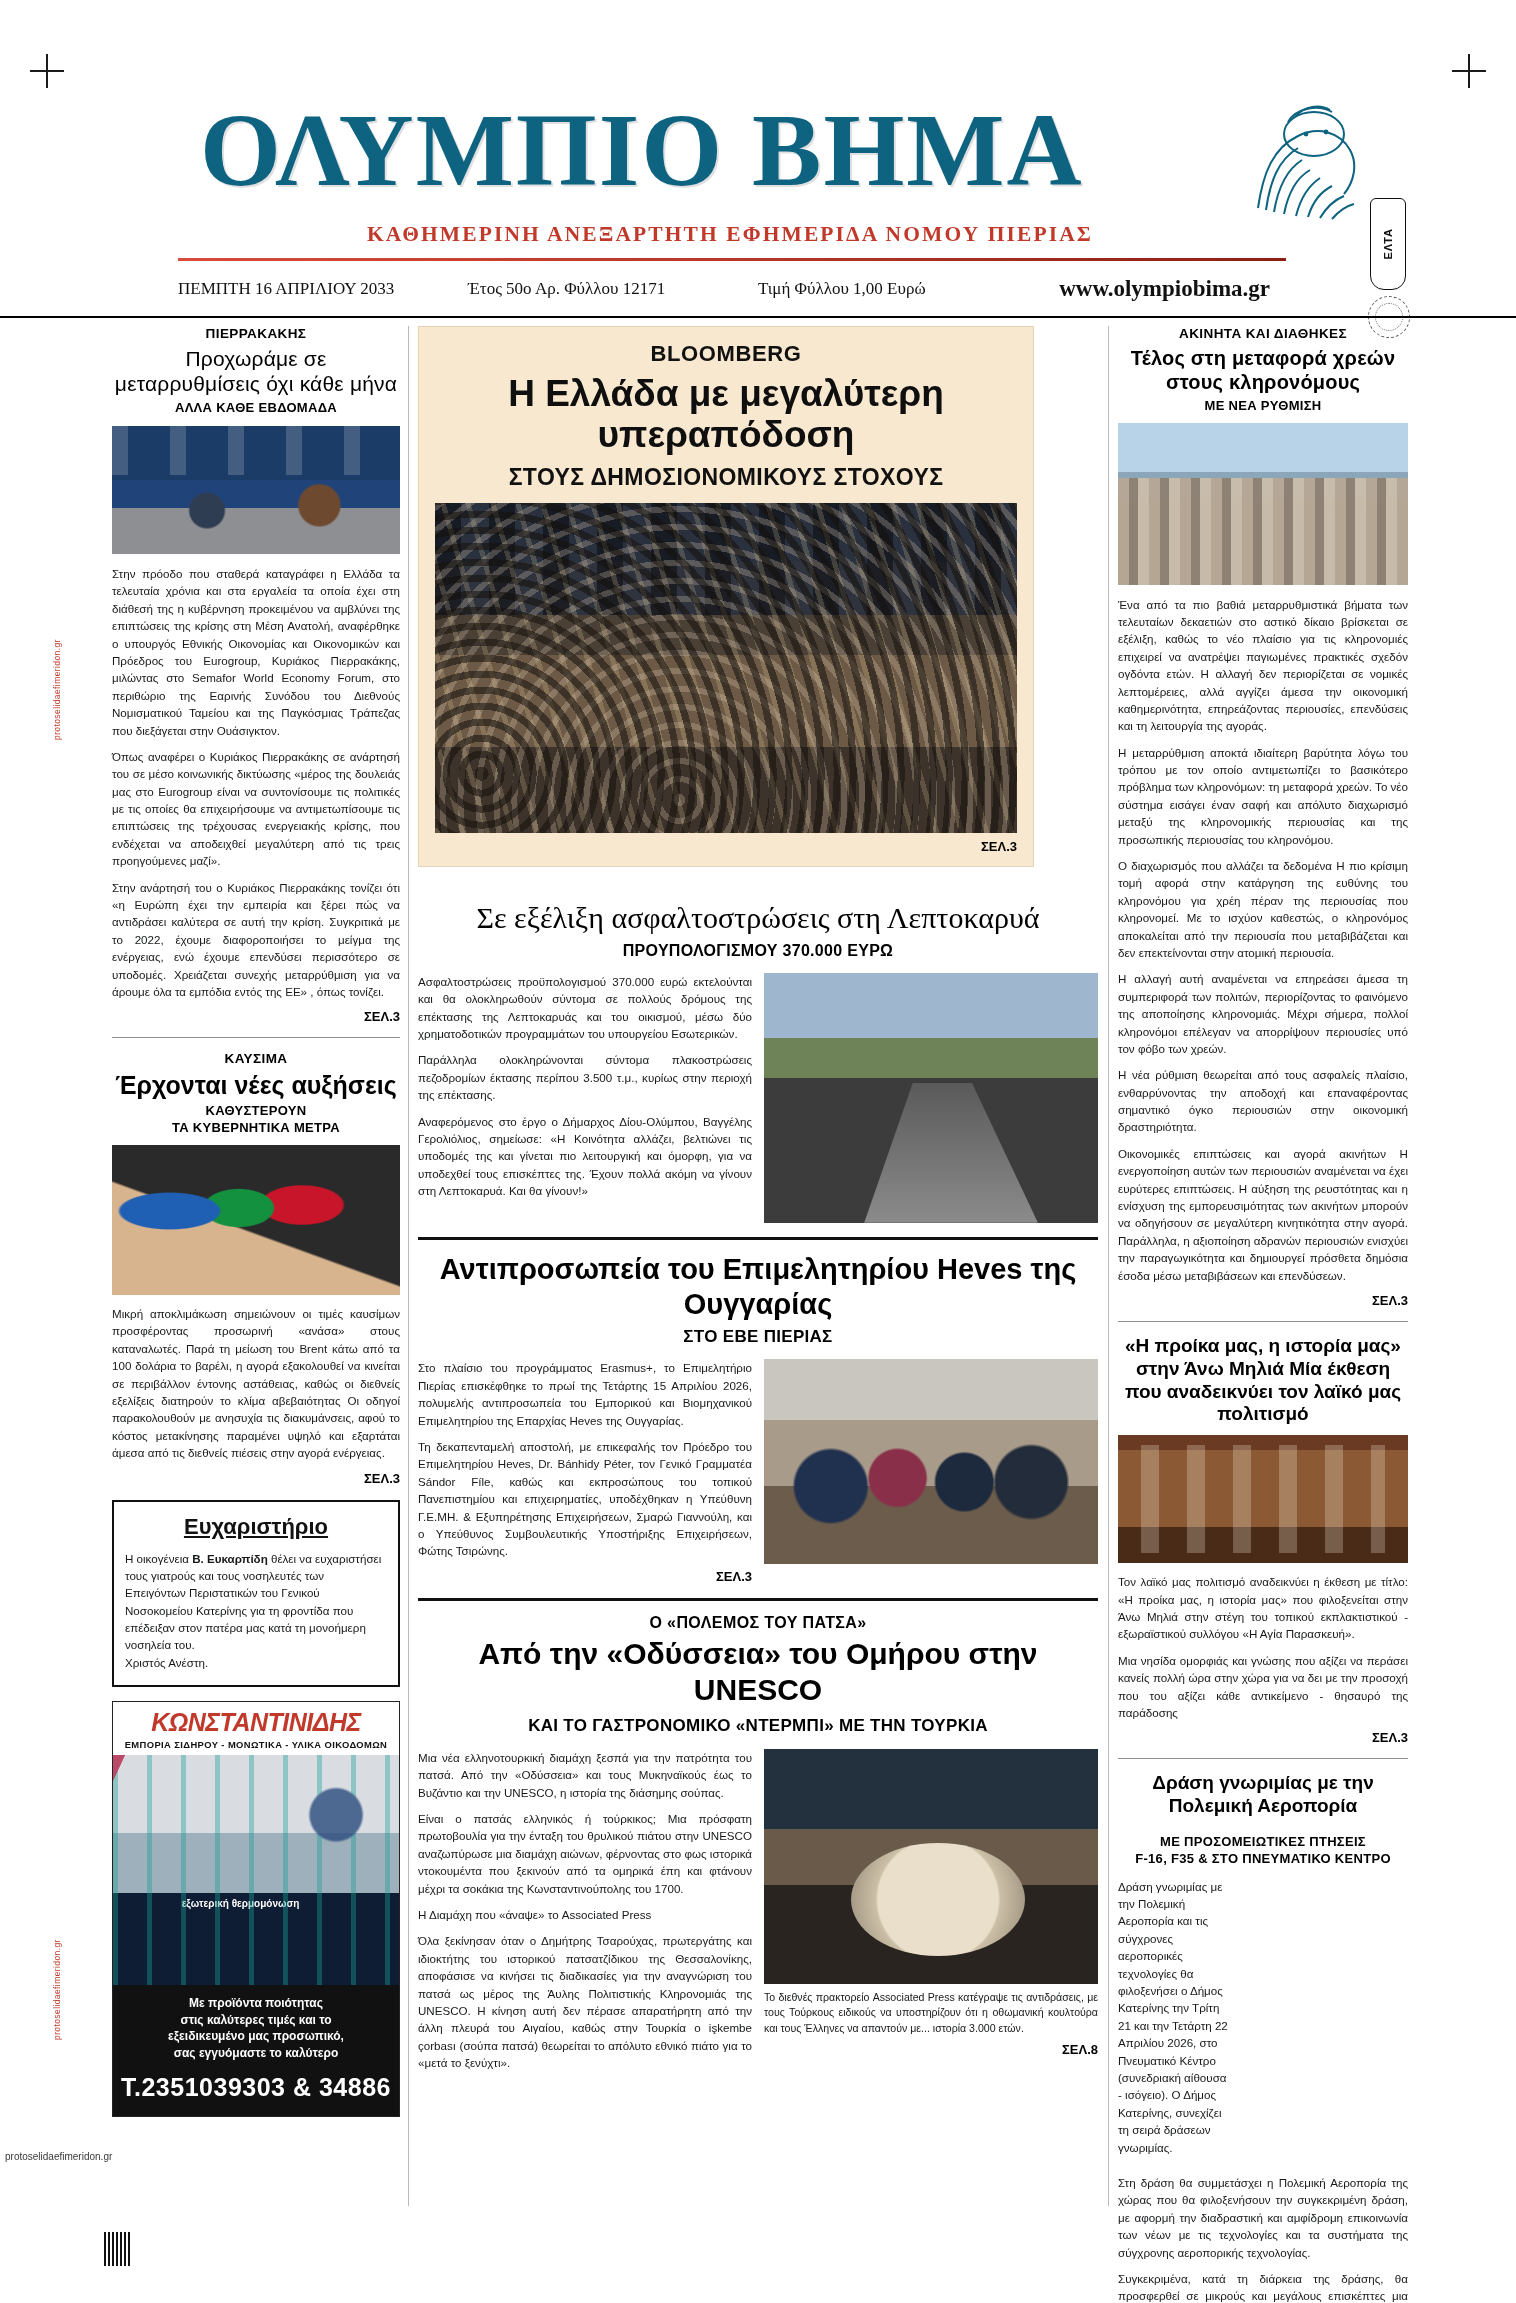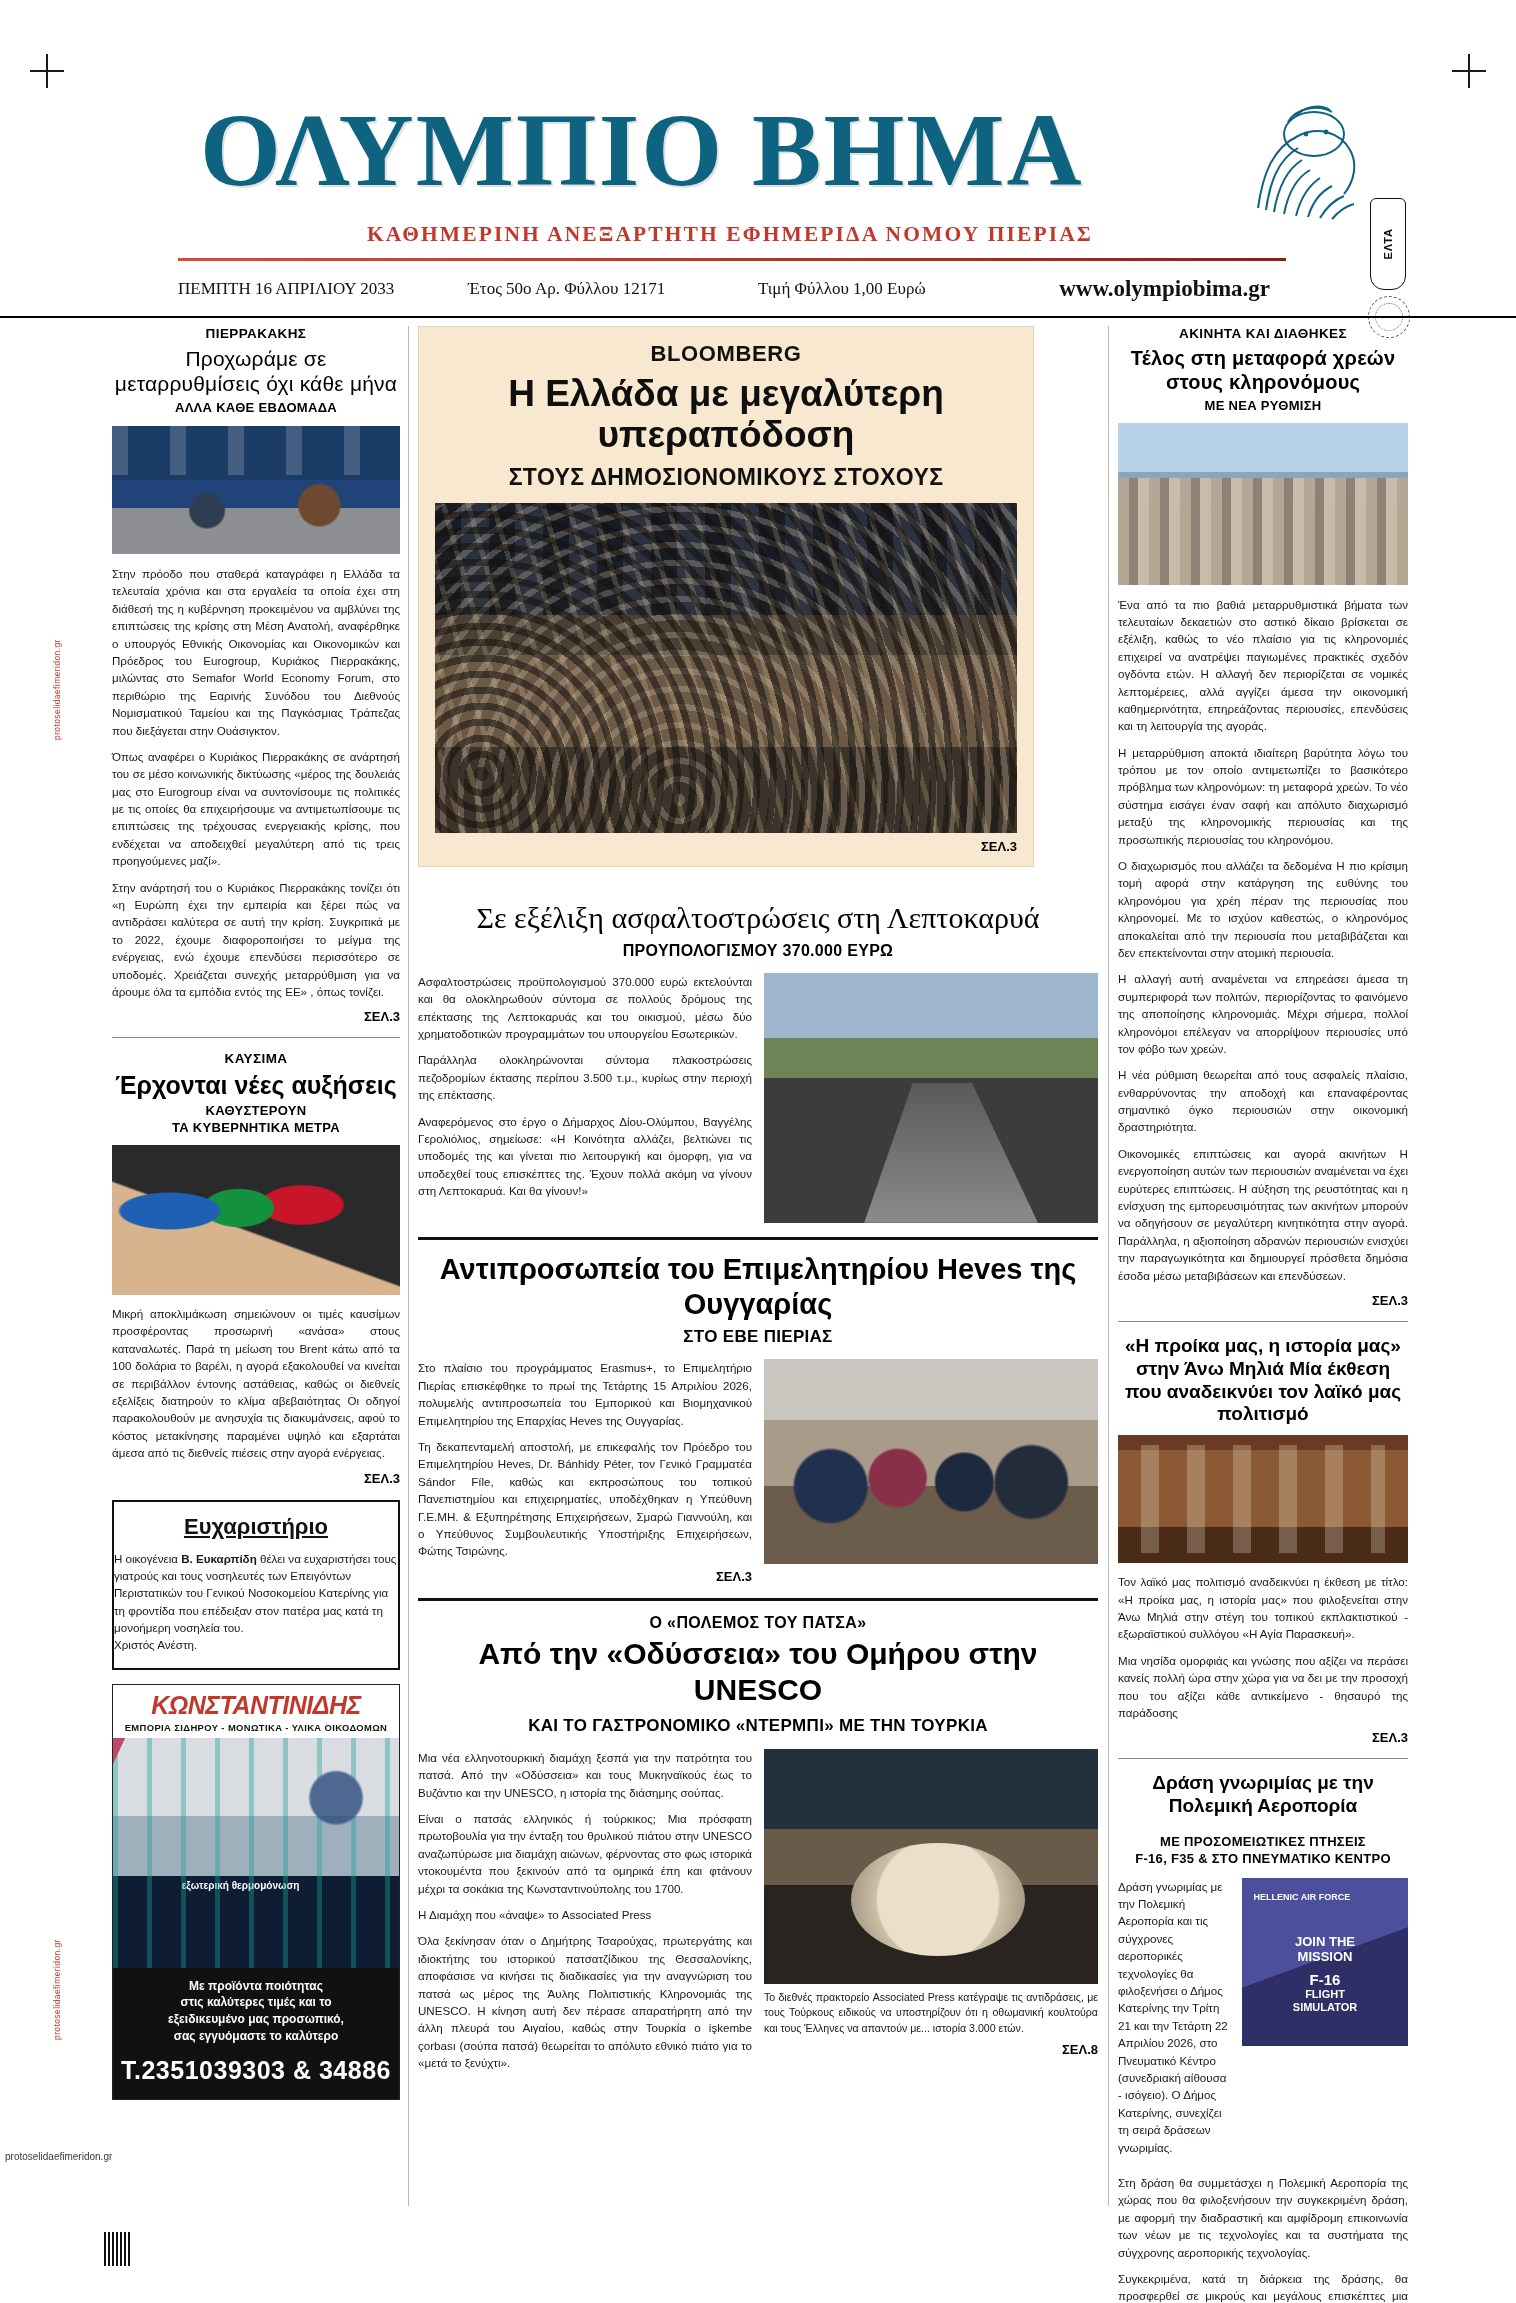--- a/index.html
+++ b/index.html
@@ -214,21 +214,21 @@
   .lead-head {
     text-align:center; font-size:37px; font-weight:700; line-height:1.12; color:#0f0f0f; margin-top:6px;
   }
   .lead-sub {
     text-align:center; font-size:23px; font-weight:700; letter-spacing:.4px; margin-top:8px; color:#111;
   }
   .lead-photo { margin-top:12px; height:330px; }
   .lead-sel { text-align:right; font-size:13px; font-weight:700; margin-top:6px; }
 
   
-  .thanks-box { border:2px solid #111; padding:12px 0 14px; margin-top:14px; }
+  .thanks-box { border:2px solid #111; padding:12px 11px 14px; margin-top:14px; }
   .thanks-title {
     text-align:center; font-size:22px; font-weight:700; text-decoration:underline;
     margin-bottom:10px; color:#111;
   }
 
   
   .ad { margin-top:14px; border:1px solid #222; background:#111; }
   .ad-head { background:#fff; padding:6px 4px 5px; }
   .ad-name {
     text-align:center; font-size:25px; font-weight:700; color:#c0392b;
@@ -477,32 +477,20 @@
     <div>
       <div class="head-bold" style="font-size:19px;">Δράση γνωριμίας με την Πολεμική Αεροπορία</div>
       <div class="subkicker" style="margin-top:16px;white-space:pre-line;text-align:center;">ΜΕ ΠΡΟΣΟΜΕΙΩΤΙΚΕΣ ΠΤΗΣΕΙΣ
 F-16, F35 &amp;  ΣΤΟ ΠΝΕΥΜΑΤΙΚΟ ΚΕΝΤΡΟ</div>
       <div class="two-col" style="margin-top:10px;">
         <div class="c" style="flex:0 0 112px;">
           <div class="body" style="text-align:left;">
             <p>Δράση γνωριμίας με την Πολεμική Αεροπορία και τις σύγχρονες αεροπορικές τεχνολογίες θα φιλοξενήσει ο Δήμος Κατερίνης την Τρίτη 21 και την Τετάρτη 22 Απριλίου 2026, στο Πνευματικό Κέντρο (συνεδριακή αίθουσα - ισόγειο). Ο Δήμος Κατερίνης, συνεχίζει τη σειρά δράσεων γνωριμίας.</p>
           </div>
         </div>
-        <div class="c">
-          <div class="photo ph-af" style="height:168px;">
-            <div class="ph-af-brand">HELLENIC AIR FORCE</div>
-            <div class="ph-af-txt">
-              <div style="font-size:13px;">JOIN THE</div>
-              <div style="font-size:13px;">MISSION</div>
-              <div style="font-size:15px;margin-top:6px;">F-16</div>
-              <div style="font-size:11px;">FLIGHT</div>
-              <div style="font-size:11px;">SIMULATOR</div>
-            </div>
-          </div>
-        </div>
       </div>
       <div class="body" style="margin-top:9px;">
         <p>Στη δράση θα συμμετάσχει η Πολεμική Αεροπορία της χώρας που θα φιλοξενήσουν την συγκεκριμένη δράση, με αφορμή την διαδραστική και αμφίδρομη επικοινωνία των νέων με τις τεχνολογίες και τα συστήματα της σύγχρονης αεροπορικής τεχνολογίας.</p>
         <p>Συγκεκριμένα, κατά τη διάρκεια της δράσης, θα προσφερθεί σε μικρούς και μεγάλους επισκέπτες μια μοναδική και πλήρως διαδραστική εμπειρία, υπό την καθοδήγηση έμπειρων Ιπταμένων Αξιωματικών της Πολεμικής Αεροπορίας.</p>
       </div>
 
     </div>
   </div>
 
   <div class="vert-url" style="left:52px; top:560px; height:180px;">protoselidaefimeridon.gr</div>

